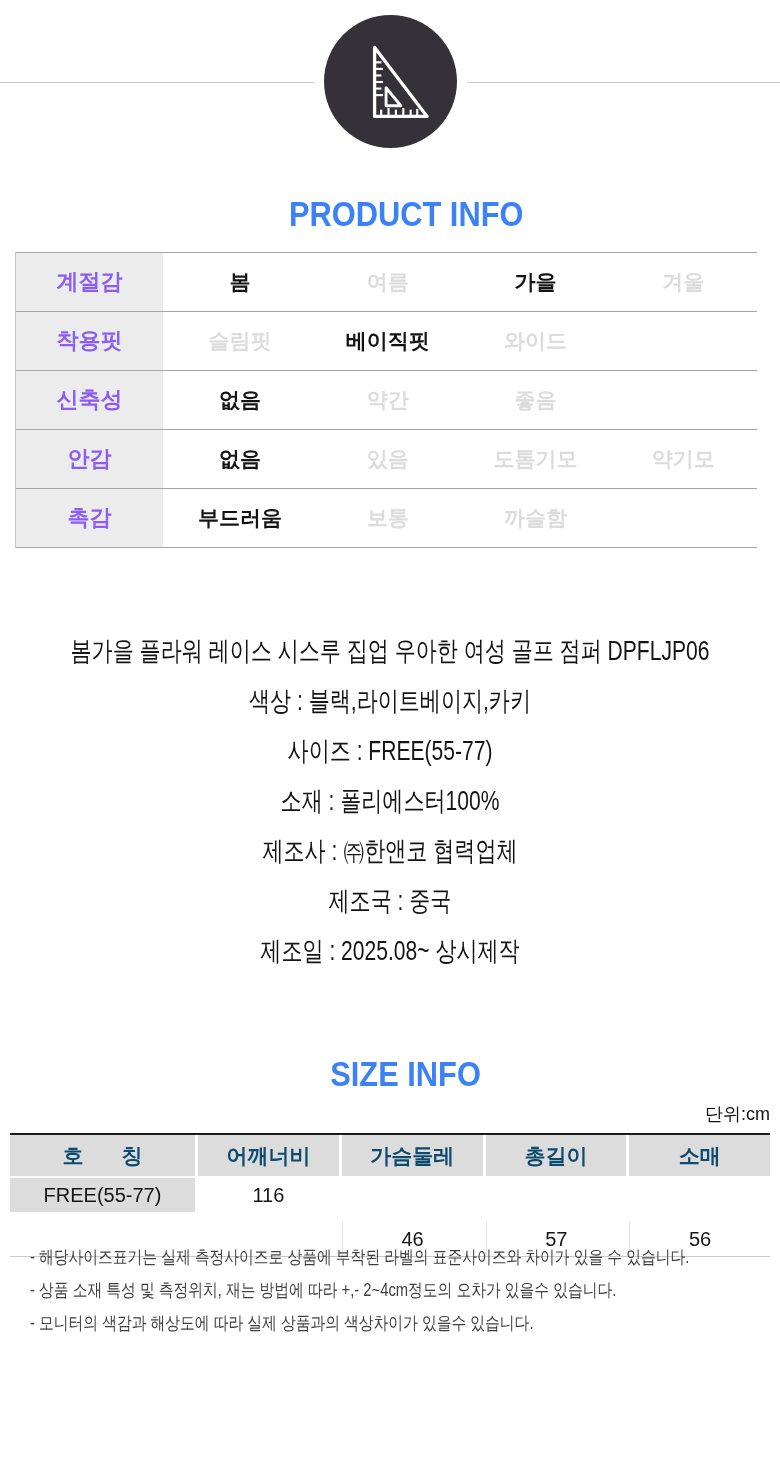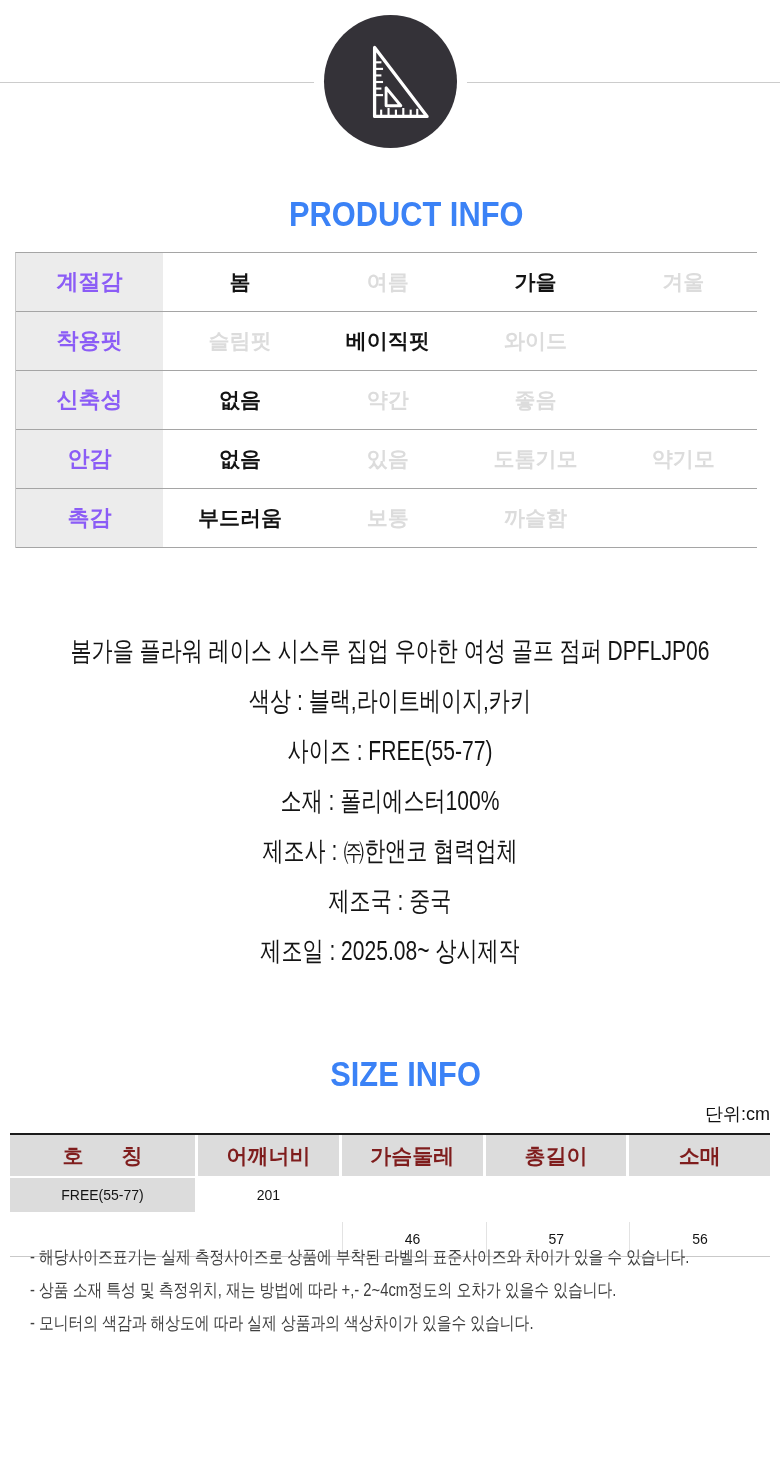--- a/index.html
+++ b/index.html
@@ -44,25 +44,25 @@
   .desc-line{height:50px;line-height:50px;font-size:27px;font-weight:500;color:#141414;white-space:nowrap;}
   
   .unit-label{position:absolute;top:1102px;right:10px;font-size:18px;color:#111111;}
   .size-table{
     position:absolute;top:1133px;left:10px;width:760px;
     border-top:2px solid #1b1b1b;border-bottom:1px solid #c9c9c9;box-sizing:border-box;
   }
   .size-grid{display:grid;grid-template-columns:185px 1fr 1fr 1fr 1fr;column-gap:3px;row-gap:2px;background:#ffffff;}
   .size-h{
     background:#dcdcdc;height:41px;display:flex;align-items:center;justify-content:center;
-    font-size:21px;font-weight:bold;color:#7f1d1d;white-space:pre;
+    font-size:21px;font-weight:bold;color:#0c4a6e;white-space:pre;
   }
   .size-d{
     background:#ffffff;height:34px;display:flex;align-items:center;justify-content:center;
-    font-size:14px;color:#141414;white-space:nowrap;
+    font-size:20px;color:#141414;white-space:nowrap;
   }
   .size-d.gray{background:#dcdcdc;}
   .size-d.lined{border-left:1px solid #e3e3e3;margin-top:44px;}
   .spread{letter-spacing:1.8em;padding-left:1.8em;}
   
   .notes{position:absolute;top:1241px;left:30px;width:900px;}
   .notes-inner{transform:scaleX(0.82);transform-origin:left center;}
   .note-line{height:33px;line-height:33px;font-size:18px;color:#3f3f3f;white-space:nowrap;}
 </style>
 </head>
@@ -170,21 +170,21 @@
 
   <div class="size-table">
     <div class="size-grid">
       <div class="size-h"><span class="spread">호칭</span></div>
       <div class="size-h">어깨너비</div>
       <div class="size-h">가슴둘레</div>
       <div class="size-h">총길이</div>
       <div class="size-h">소매</div>
 
       <div class="size-d gray">FREE(55-77)</div>
-      <div class="size-d">201</div>
+      <div class="size-d">116</div>
       <div class="size-d lined">46</div>
       <div class="size-d lined">57</div>
       <div class="size-d lined">56</div>
     </div>
   </div>
 
   <div class="notes">
     <div class="notes-inner">
       <div class="note-line">- 해당사이즈표기는 실제 측정사이즈로 상품에 부착된 라벨의 표준사이즈와 차이가 있을 수 있습니다.</div>
       <div class="note-line">- 상품 소재 특성 및 측정위치, 재는 방법에 따라 +,- 2~4cm정도의 오차가 있을수 있습니다.</div>

